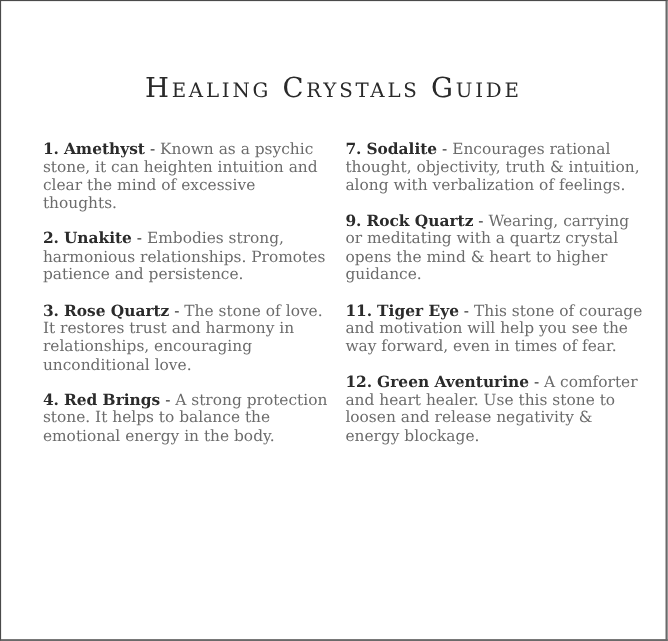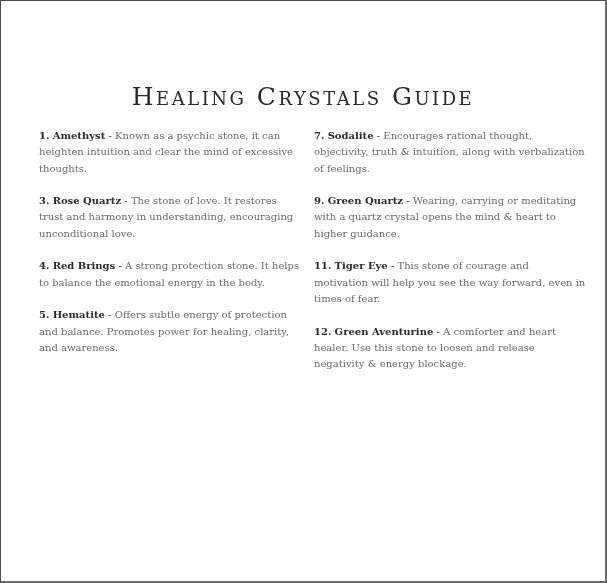--- a/index.html
+++ b/index.html
@@ -16,49 +16,49 @@
     }
     .title {
       position: absolute;
       top: 64px; left: 0; right: 0;
       text-align: center;
       font-family: "DejaVu Serif", "Liberation Serif", serif;
       font-variant: small-caps;
       font-size: 25px;
       letter-spacing: 2.5px;
       color: #2a2a2a;
-      margin: 17px;
+      margin: 0;
       font-weight: normal;
     }
     .col {
       position: absolute;
       top: 127px;
       font-family: "DejaVu Serif", "Liberation Serif", serif;
-      font-size: 10px;
+      font-size: 14px;
       line-height: 16.3px;
       color: #6b6b6b;
     }
     .col-left { left: 38px; width: 262px; }
     .col-right { left: 313px; width: 272px; }
     .entry { margin: 0 0 16.3px 0; }
     .entry .num, .entry .name { color: #2b2b2b; font-weight: bold; }
     .entry .dash { color: #2b2b2b; }
   </style>
 </head>
 <body>
 
 <div class="page">
   <h1 class="title">Healing Crystals Guide</h1>
 
   <div class="col col-left">
     <p class="entry"><span class="num">1.</span> <span class="name">Amethyst</span> <span class="dash">-</span> <span class="desc">Known as a psychic stone, it can heighten intuition and clear the mind of excessive thoughts.</span></p>
-    <p class="entry"><span class="num">3.</span> <span class="name">Rose Quartz</span> <span class="dash">-</span> <span class="desc">The stone of love. It restores trust and harmony in understanding, encouraging unconditional love.</span></p>
+    <p class="entry"><span class="num">2.</span> <span class="name">Unakite</span> <span class="dash">-</span> <span class="desc">Embodies strong, harmonious relationships. Promotes patience and persistence.</span></p>
+    <p class="entry"><span class="num">3.</span> <span class="name">Rose Quartz</span> <span class="dash">-</span> <span class="desc">The stone of love. It restores trust and harmony in relationships, encouraging unconditional love.</span></p>
     <p class="entry"><span class="num">4.</span> <span class="name">Red Brings</span> <span class="dash">-</span> <span class="desc">A strong protection stone. It helps to balance the emotional energy in the body.</span></p>
-    <p class="entry"><span class="num">5.</span> <span class="name">Hematite</span> <span class="dash">-</span> <span class="desc">Offers subtle energy of protection and balance. Promotes power for healing, clarity, and awareness.</span></p>
   </div>
 
   <div class="col col-right">
     <p class="entry"><span class="num">7.</span> <span class="name">Sodalite</span> <span class="dash">-</span> <span class="desc">Encourages rational thought, objectivity, truth &amp; intuition, along with verbalization of feelings.</span></p>
-    <p class="entry"><span class="num">9.</span> <span class="name">Green Quartz</span> <span class="dash">-</span> <span class="desc">Wearing, carrying or meditating with a quartz crystal opens the mind &amp; heart to higher guidance.</span></p>
+    <p class="entry"><span class="num">9.</span> <span class="name">Rock Quartz</span> <span class="dash">-</span> <span class="desc">Wearing, carrying or meditating with a quartz crystal opens the mind &amp; heart to higher guidance.</span></p>
     <p class="entry"><span class="num">11.</span> <span class="name">Tiger Eye</span> <span class="dash">-</span> <span class="desc">This stone of courage and motivation will help you see the way forward, even in times of fear.</span></p>
     <p class="entry"><span class="num">12.</span> <span class="name">Green Aventurine</span> <span class="dash">-</span> <span class="desc">A comforter and heart healer. Use this stone to loosen and release negativity &amp; energy blockage.</span></p>
   </div>
 </div>
 
 </body></html>

